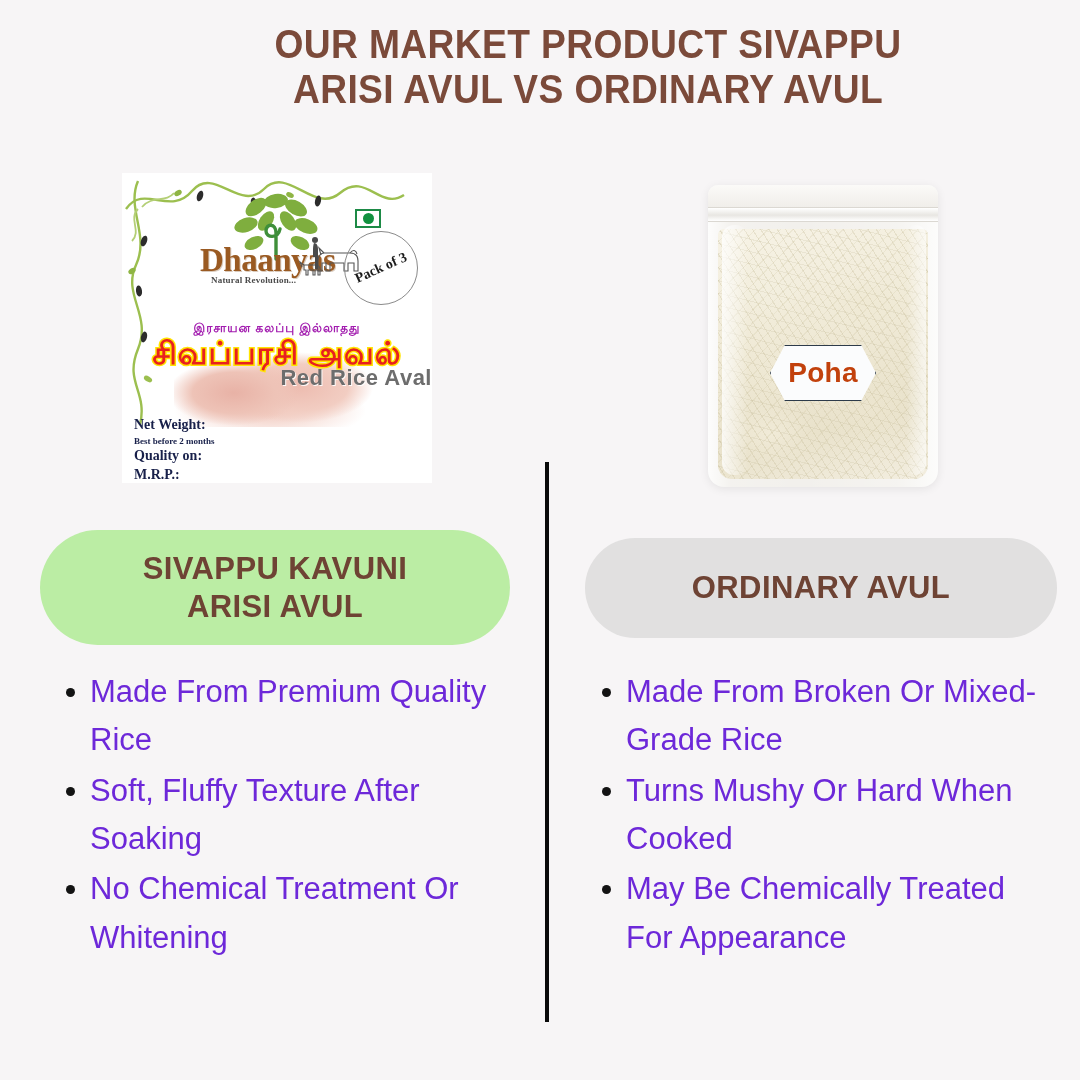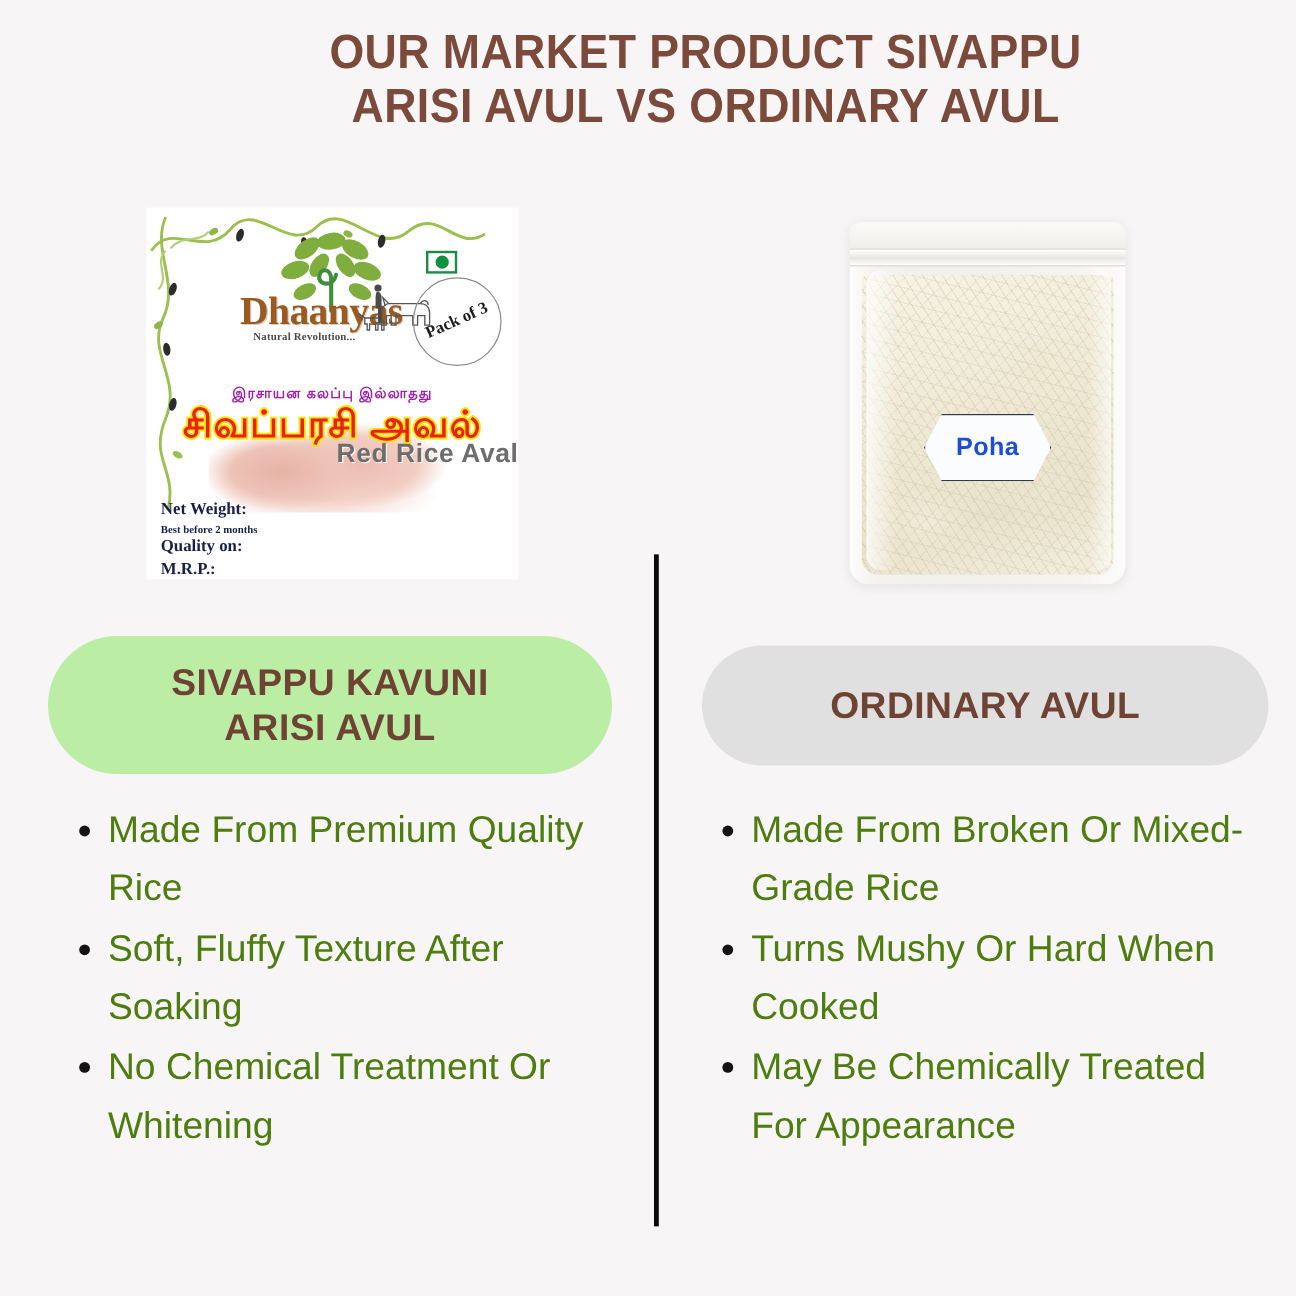--- a/index.html
+++ b/index.html
@@ -271,23 +271,23 @@
     width: 104px;
     height: 54px;
     background: #fbfcfd;
     border: 1.5px solid #2d3b4a;
     clip-path: polygon(14% 0, 86% 0, 100% 50%, 86% 100%, 14% 100%, 0 50%);
     display: flex;
     align-items: center;
     justify-content: center;
   }
   .poha-label span {
-    font-size: 21px;
-    font-weight: bold;
-    color: #1d4ed8;
+    font-size: 28px;
+    font-weight: bold;
+    color: #c2410c;
     letter-spacing: 0.3px;
   }
 
   
   .divider {
     position: absolute;
     left: 545px;
     top: 462px;
     width: 4px;
     height: 560px;
@@ -323,21 +323,21 @@
     background: #e1e0e0;
     font-size: 31px;
   }
 
   
   .bullets {
     position: absolute;
     list-style: none;
     margin: 0;
     padding: 0;
-    color: #4d7c0f;
+    color: #6d28d9;
     font-size: 31px;
     line-height: 1.56;
   }
   .bullets li {
     position: relative;
     padding-left: 34px;
     margin-bottom: 2px;
   }
   .bullets li::before {
     content: "";

